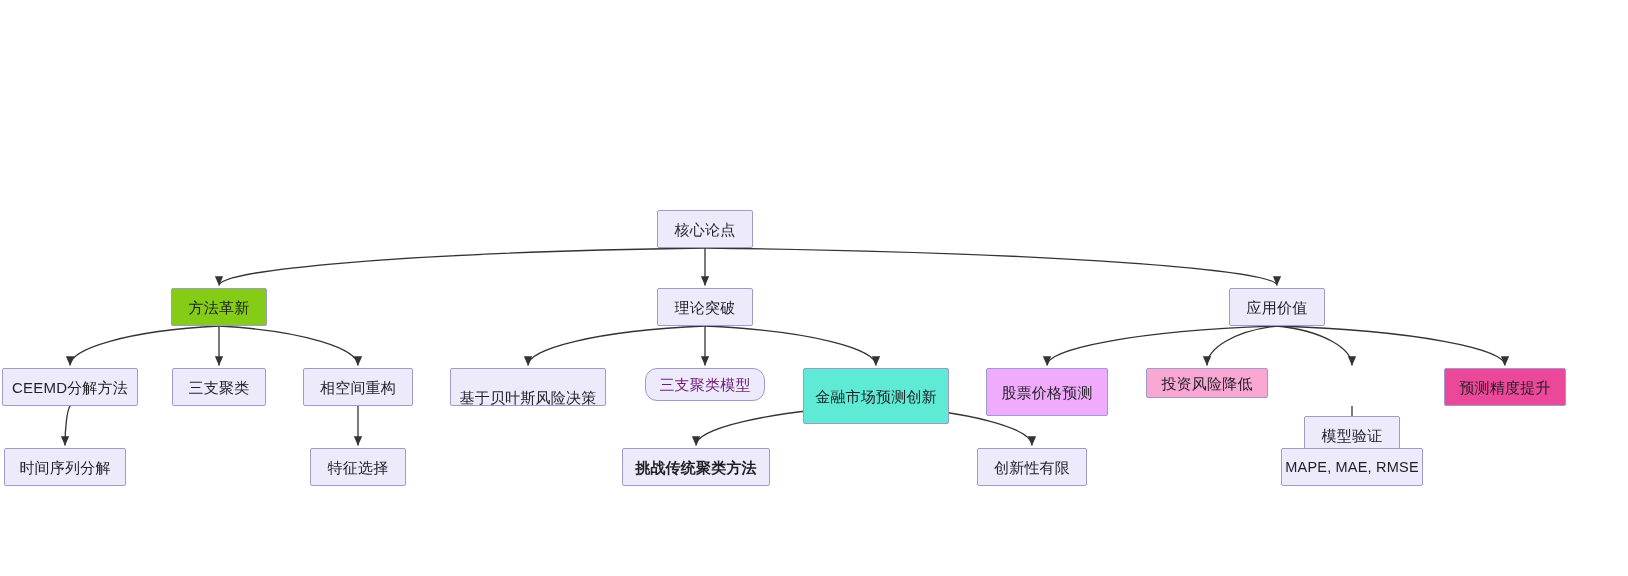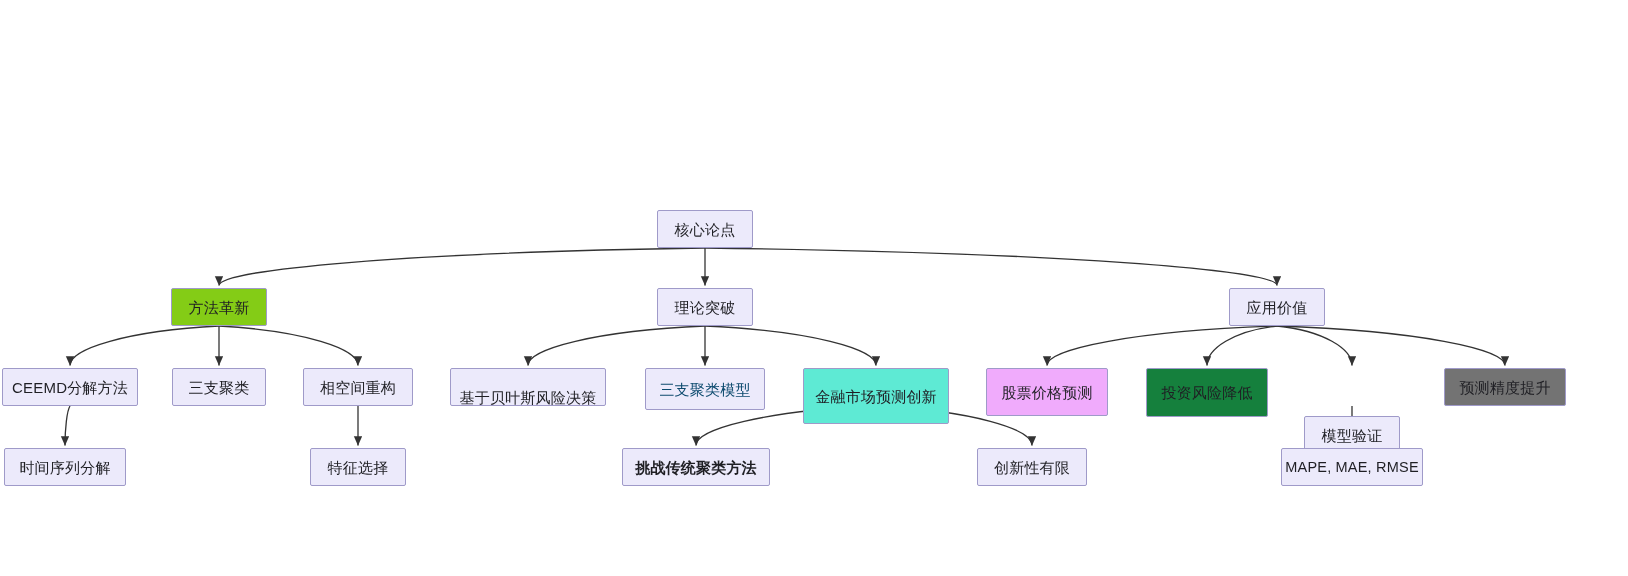--- a/index.html
+++ b/index.html
@@ -95,36 +95,36 @@
       </div>
       <div class="node" style="left: 172px; top: 368px; width: 94px; height: 38px; background: rgb(236, 234, 251); border-color: rgb(159, 154, 201); color: rgb(31, 31, 36);">
         <span class="node-label">三支聚类</span>
       </div>
       <div class="node" style="left: 303px; top: 368px; width: 110px; height: 38px; background: rgb(236, 234, 251); border-color: rgb(159, 154, 201); color: rgb(31, 31, 36);">
         <span class="node-label">相空间重构</span>
       </div>
       <div class="node" style="left: 450px; top: 368px; width: 156px; height: 38px; background: rgb(236, 234, 251); border-color: rgb(159, 154, 201); color: rgb(31, 31, 36); align-items: flex-end;">
         <span class="node-label">基于贝叶斯风险决策</span>
       </div>
-      <div class="node" style="left: 645px; top: 368px; width: 120px; height: 42px; background: rgb(236, 234, 251); border-color: rgb(159, 154, 201); color: #0c4a6e;">
+      <div class="node" style="left: 645px; top: 368px; width: 120px; height: 33px; background: rgb(236, 234, 251); border-color: rgb(159, 154, 201); color: #701a75; border-radius: 12px;">
         <span class="node-label">三支聚类模型</span>
       </div>
       <div class="node" style="left: 803px; top: 368px; width: 146px; height: 56px; background: #5eead4; border-color: rgb(159, 154, 201); color: rgb(31, 31, 36);">
         <span class="node-label">金融市场预测创新</span>
       </div>
       <div class="node" style="left: 986px; top: 368px; width: 122px; height: 48px; background: #f0abfc; border-color: rgb(159, 154, 201); color: rgb(31, 31, 36);">
         <span class="node-label">股票价格预测</span>
       </div>
-      <div class="node" style="left: 1146px; top: 368px; width: 122px; height: 49px; background: #15803d; border-color: rgb(159, 154, 201); color: rgb(31, 31, 36);">
+      <div class="node" style="left: 1146px; top: 368px; width: 122px; height: 30px; background: #f9a8d4; border-color: rgb(159, 154, 201); color: rgb(31, 31, 36);">
         <span class="node-label">投资风险降低</span>
       </div>
       <div class="node" style="left: 1304px; top: 368px; width: 96px; height: 38px; background: rgb(236, 234, 251); border-color: rgb(159, 154, 201); color: rgb(31, 31, 36); margin-top: 48px;">
         <span class="node-label">模型验证</span>
       </div>
-      <div class="node" style="left: 1444px; top: 368px; width: 122px; height: 38px; background: #737373; border-color: rgb(159, 154, 201); color: rgb(31, 31, 36);">
+      <div class="node" style="left: 1444px; top: 368px; width: 122px; height: 38px; background: #ec4899; border-color: rgb(159, 154, 201); color: rgb(31, 31, 36);">
         <span class="node-label">预测精度提升</span>
       </div>
       <div class="node" style="left: 4px; top: 448px; width: 122px; height: 38px; background: rgb(236, 234, 251); border-color: rgb(159, 154, 201); color: rgb(31, 31, 36); align-items: center;">
         <span class="node-label">时间序列分解</span>
       </div>
       <div class="node" style="left: 310px; top: 448px; width: 96px; height: 38px; background: rgb(236, 234, 251); border-color: rgb(159, 154, 201); color: rgb(31, 31, 36);">
         <span class="node-label">特征选择</span>
       </div>
       <div class="node" style="left: 622px; top: 448px; width: 148px; height: 38px; background: rgb(236, 234, 251); border-color: rgb(159, 154, 201); color: rgb(31, 31, 36); font-weight: bold;">
         <span class="node-label">挑战传统聚类方法</span>

